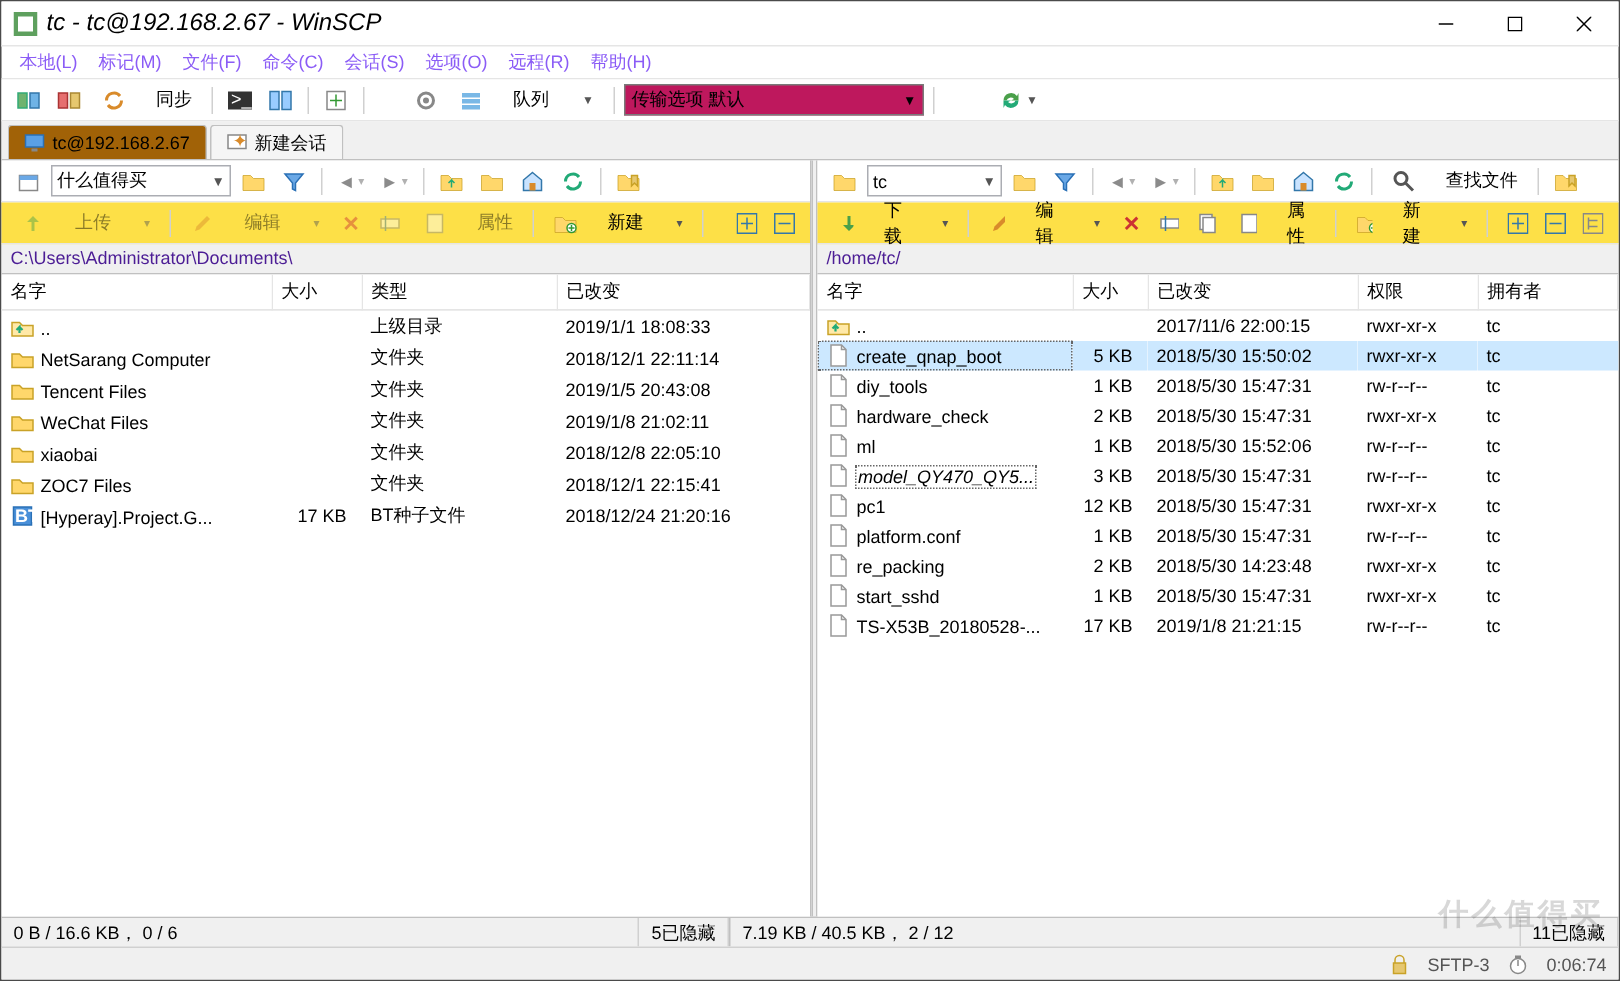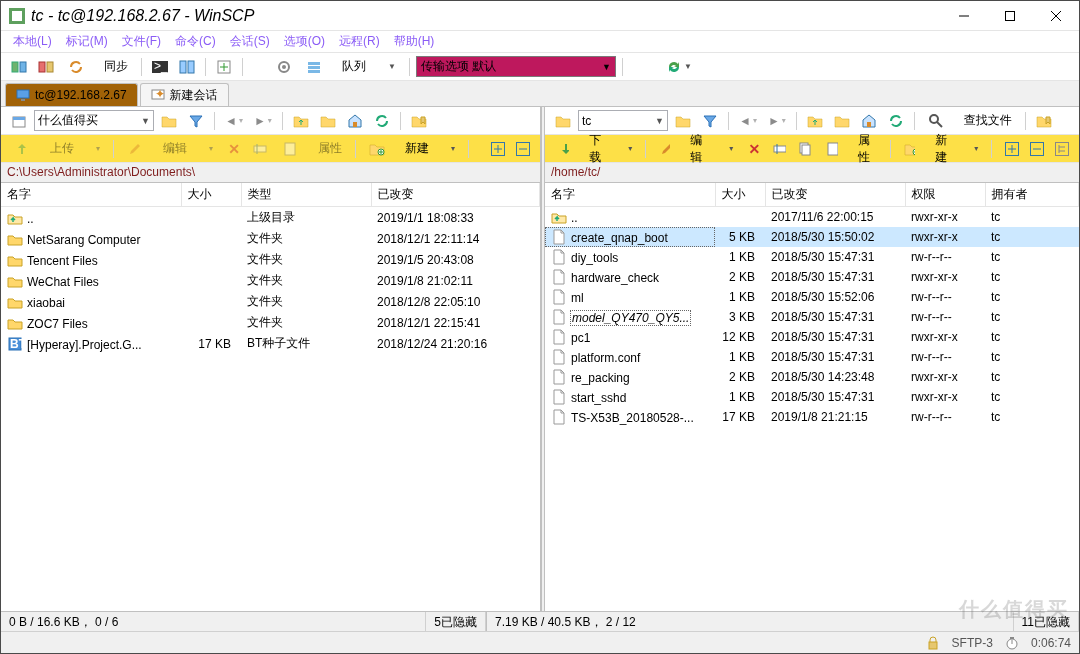--- a/index.html
+++ b/index.html
@@ -41,21 +41,21 @@
 .panel.right { flex: 1; }
 .splitter { width: 4px; background: #f0f0f0; cursor: col-resize; border-right:1px solid #c0c0c0; border-left:1px solid #c0c0c0;}
 
 .path-toolbar { height: 28px; display: flex; align-items: center; padding: 0 6px; gap: 3px; border-bottom: 1px solid #e5e5e5; background:#fff;}
 .path-combo { flex: 0 0 auto; height: 21px; border: 1px solid #abadb3; background: #fff; display: flex; align-items: center; padding: 0 3px; gap:4px; min-width:120px;}
 .path-combo .txt { flex:1; white-space: nowrap; overflow: hidden; }
 .path-combo .arrow { font-size: 9px; color:#555; }
 
 .ops-toolbar { height: 28px; display: flex; align-items: center; padding: 0 6px; gap: 3px; border-bottom: 1px solid #e5e5e5; background:#fde047;}
 
-.pathbar { height: 20px; background: #f0f0f0; border-bottom: 1px solid #c0c0c0; padding: 2px 6px; color: #7f1d1d; overflow:hidden; white-space:nowrap;}
+.pathbar { height: 20px; background: #f0f0f0; border-bottom: 1px solid #c0c0c0; padding: 2px 6px; color: #4c1d95; overflow:hidden; white-space:nowrap;}
 
 .filelist { flex: 1; overflow: auto; background: #fff; position: relative; }
 .filelist table { width: 100%; border-collapse: collapse; table-layout: fixed; }
 .filelist th { text-align: left; font-weight: normal; background: #fff; border-bottom: 1px solid #e5e5e5; border-right: 1px solid #e5e5e5; padding: 3px 6px; position: sticky; top: 0; white-space:nowrap; overflow:hidden;}
 .filelist td { padding: 2px 6px; white-space: nowrap; overflow: hidden; text-overflow: ellipsis; }
 .filelist tr.selected td { background: #cce8ff; }
 .filelist tr.selected td:first-child { outline: 1px dotted #666; outline-offset:-1px;margin-left:44px; }
 .filelist tr.focused td:first-child span.fname { outline: 1px dotted #666; outline-offset:0px; padding:0 1px;font-style:italic;}
 .ficon { display: inline-block; width: 16px; height: 16px; vertical-align: -3px; margin-right: 4px; }
 .col-size { text-align: right; padding-right: 10px !important; }

